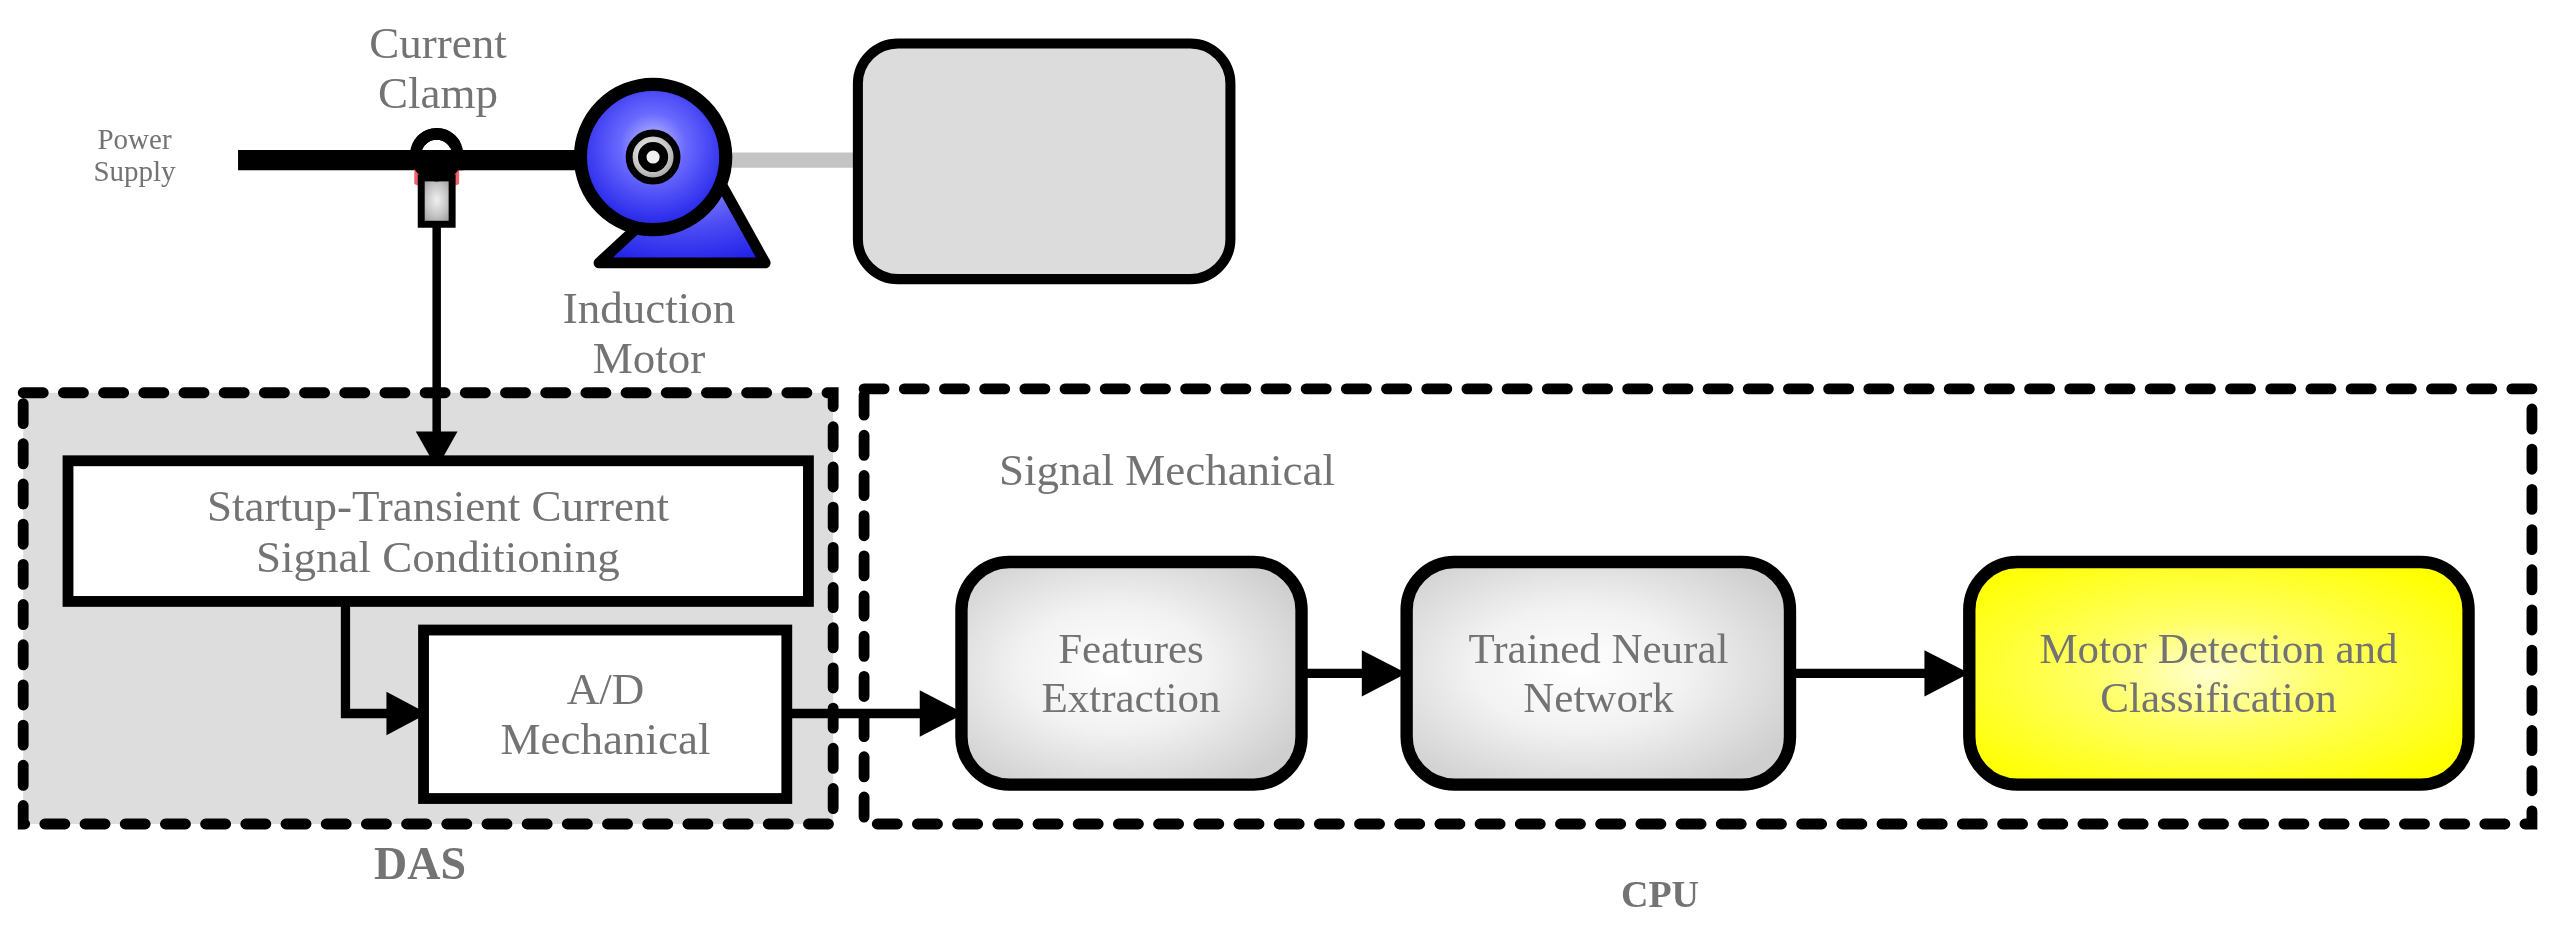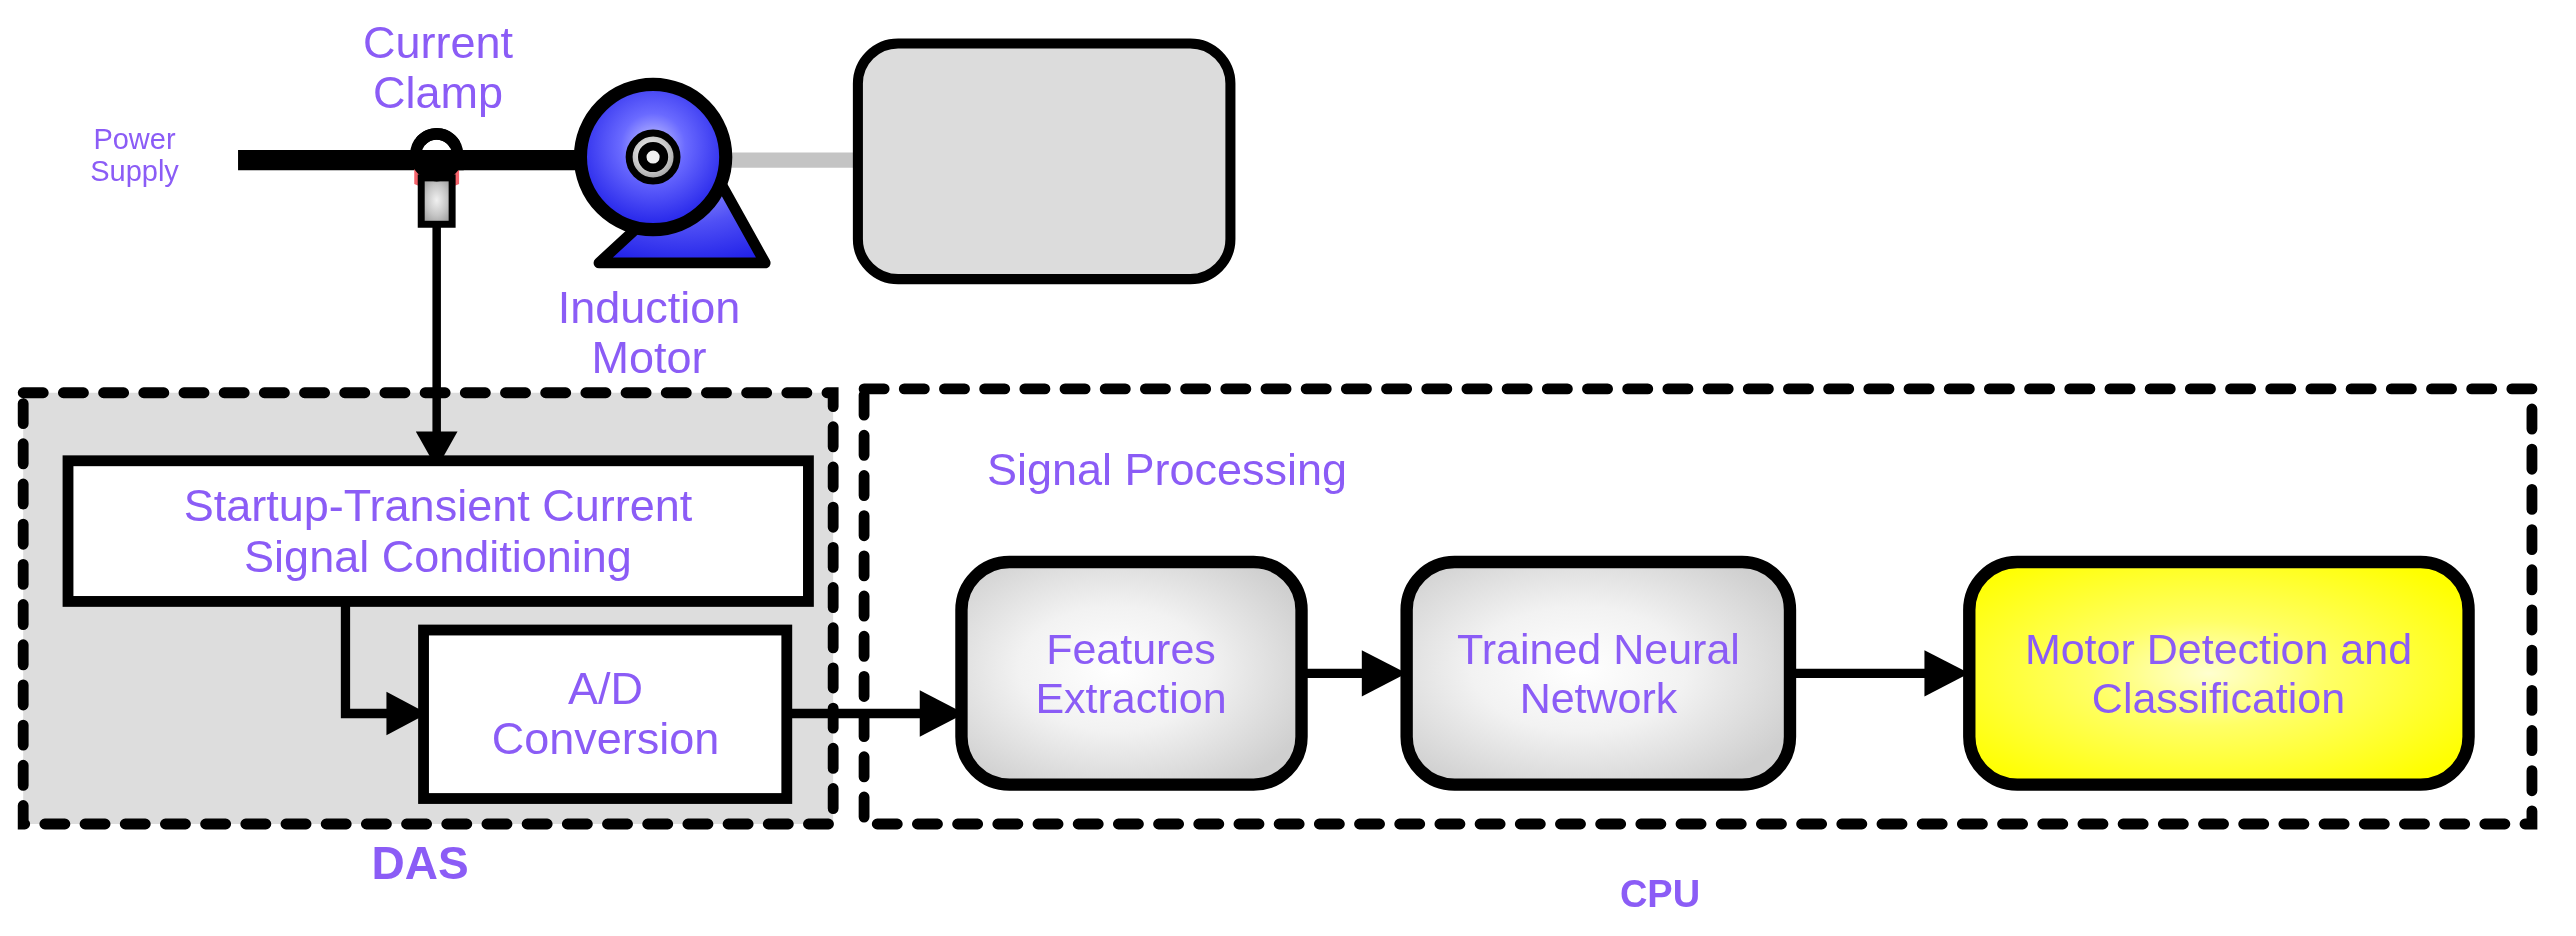--- a/index.html
+++ b/index.html
@@ -23,24 +23,24 @@
     top: 0;
     width: 2576px;
     height: 937px;
   }
   .ctr {
     position: absolute;
     display: flex;
     align-items: center;
     justify-content: center;
     text-align: center;
-    color: #8b5cf6;
+    color: #737373;
     line-height: 1.12;
     white-space: pre-line;
-    font-family: Liberation Sans, sans-serif;
+    font-family: Liberation Serif, serif;
   }
 </style>
 </head>
 <body>
 
 <div id="stage">
 
   <svg class="layer" viewBox="0 0 3333 1212">
     <defs>
       <radialGradient id="gradGray" cx="45%" cy="48%" r="62%">
@@ -135,23 +135,23 @@
 Clamp</div>
 
   <div class="ctr" style="left:519px; top:271px; width:260px; height:124px; font-size:45px;">Induction
 Motor</div>
 
 
   <div class="ctr" style="left:68px; top:461px; width:740px; height:141px; font-size:45px;">Startup-Transient Current
 Signal Conditioning</div>
 
   <div class="ctr" style="left:424px; top:630px; width:363px; height:168px; font-size:45px;">A/D
-Conversion</div>
+Mechanical</div>
 
-  <div class="ctr" style="left:935px; top:441px; width:464px; height:59px; font-size:45px;">Signal Processing</div>
+  <div class="ctr" style="left:935px; top:441px; width:464px; height:59px; font-size:45px;">Signal Mechanical</div>
 
   <div class="ctr" style="left:961px; top:562px; width:340px; height:223px; font-size:43px;">Features
 Extraction</div>
 
   <div class="ctr" style="left:1407px; top:562px; width:383px; height:223px; font-size:43px;">Trained Neural
 Network</div>
 
   <div class="ctr" style="left:1969px; top:562px; width:499px; height:223px; font-size:43px;">Motor Detection and
 Classification</div>
 

